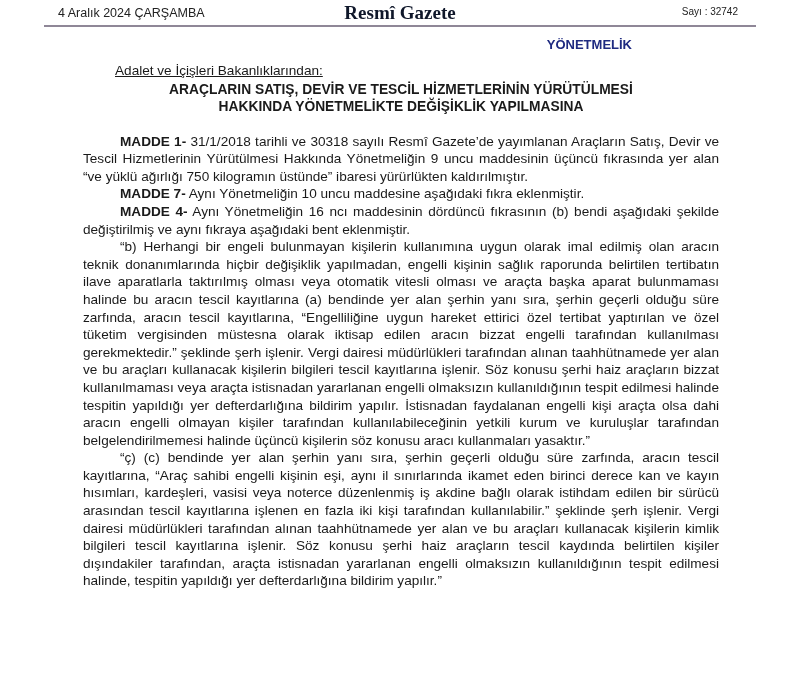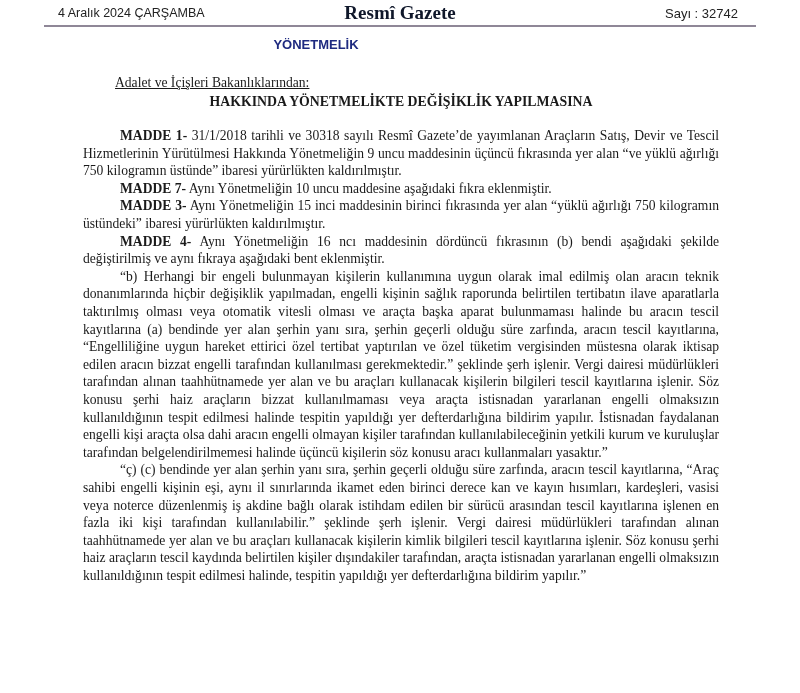--- a/index.html
+++ b/index.html
@@ -1,23 +1,23 @@
 <!DOCTYPE html>
 <html><head>
   <meta charset="utf-8">
   <style>
     html, body { margin: 0; padding: 0; background: #ffffff; }
     body { width: 800px; height: 693px; overflow: hidden; position: relative; color: #1a1a1a; }
     .hdr { position: absolute; top: 0; left: 0; width: 800px; height: 27px; }
     .hdr-date { position: absolute; left: 58px; top: 6px; font-family: "Liberation Sans", sans-serif; font-size: 12.5px; color: #222; }
     .hdr-title { position: absolute; left: 0; width: 800px; top: 2px; text-align: center; font-family: "Liberation Serif", serif; font-weight: bold; font-size: 19px; color: #0f172a; }
-    .hdr-issue { position: absolute; right: 62px; top: 6px; font-family: "Liberation Sans", sans-serif; font-size: 13px; color: #222; }
+    .hdr-issue { position: absolute; right: 62px; top: 6px; font-family: "Liberation Sans", sans-serif; font-size: 10px; color: #222; }
     .hdr-rule { position: absolute; left: 44px; width: 712px; top: 25px; height: 2px; background: #8f8797; }
-    .section { position: absolute; top: 37px; left: 0; width: 632px; text-align: center; font-family: "Liberation Sans", sans-serif; font-weight: bold; font-size: 13px; color: #1e2a80; }
-    .doc { position: absolute; top: 62px; left: 83px; width: 636px; font-family: Liberation Serif, serif; font-size: 13.6px; line-height: 17.6px; color: #1a1a1a; margin-top: 12px; }
+    .section { position: absolute; top: 37px; left: 0; width: 632px; text-align: right; font-family: "Liberation Sans", sans-serif; font-weight: bold; font-size: 13px; color: #1e2a80; }
+    .doc { position: absolute; top: 62px; left: 83px; width: 636px; font-family: Liberation Sans, sans-serif; font-size: 13.6px; line-height: 17.6px; color: #1a1a1a; }
     .ministry { margin-left: 32px; text-decoration: underline; margin-bottom: 1px; }
     .title { text-align: center; font-weight: bold; font-size: 13.8px; line-height: 17.5px; margin-bottom: 17px; }
     .title div { white-space: nowrap; }
     p { margin: 0; text-align: justify; text-indent: 37px; }
     .madde-label { font-weight: bold; }
   </style>
 </head>
 <body>
 
 <div class="hdr">
@@ -25,22 +25,22 @@
   <span class="hdr-title">Resmî Gazete</span>
   <span class="hdr-issue">Sayı : 32742</span>
   <div class="hdr-rule"></div>
 </div>
 
 <div class="section">YÖNETMELİK</div>
 
 <div class="doc">
   <div class="ministry">Adalet ve İçişleri Bakanlıklarından:</div>
   <div class="title">
+    <div>ARAÇLARIN SATIŞ, DEVİR VE TESCİL HİZMETLERİNİN YÜRÜTÜLMESİ</div>
     <div>HAKKINDA YÖNETMELİKTE DEĞİŞİKLİK YAPILMASINA</div>
   </div>
 
   <p><span class="madde-label">MADDE 1-</span><span> 31/1/2018 tarihli ve 30318 sayılı Resmî Gazete’de yayımlanan Araçların Satış, Devir ve Tescil Hizmetlerinin Yürütülmesi Hakkında Yönetmeliğin 9 uncu maddesinin üçüncü fıkrasında yer alan “ve yüklü ağırlığı 750 kilogramın üstünde” ibaresi yürürlükten kaldırılmıştır.</span></p>
   <p><span class="madde-label">MADDE 7-</span><span> Aynı Yönetmeliğin 10 uncu maddesine aşağıdaki fıkra eklenmiştir.</span></p>
-  <p><span class="madde-label">MADDE 3-</span><span> Aynı Yönetmeliğin 15 inci maddesinin birinci fıkrasında yer alan “yüklü ağırlığı 750 kilogramın üstündeki” ibaresi yürürlükten kaldırılmıştır.</span></p>
   <p><span class="madde-label">MADDE 4-</span><span> Aynı Yönetmeliğin 16 ncı maddesinin dördüncü fıkrasının (b) bendi aşağıdaki şekilde değiştirilmiş ve aynı fıkraya aşağıdaki bent eklenmiştir.</span></p>
   <p><span>“b) Herhangi bir engeli bulunmayan kişilerin kullanımına uygun olarak imal edilmiş olan aracın teknik donanımlarında hiçbir değişiklik yapılmadan, engelli kişinin sağlık raporunda belirtilen tertibatın ilave aparatlarla taktırılmış olması veya otomatik vitesli olması ve araçta başka aparat bulunmaması halinde bu aracın tescil kayıtlarına (a) bendinde yer alan şerhin yanı sıra, şerhin geçerli olduğu süre zarfında, aracın tescil kayıtlarına, “Engelliliğine uygun hareket ettirici özel tertibat yaptırılan ve özel tüketim vergisinden müstesna olarak iktisap edilen aracın bizzat engelli tarafından kullanılması gerekmektedir.” şeklinde şerh işlenir. Vergi dairesi müdürlükleri tarafından alınan taahhütnamede yer alan ve bu araçları kullanacak kişilerin bilgileri tescil kayıtlarına işlenir. Söz konusu şerhi haiz araçların bizzat kullanılmaması veya araçta istisnadan yararlanan engelli olmaksızın kullanıldığının tespit edilmesi halinde tespitin yapıldığı yer defterdarlığına bildirim yapılır. İstisnadan faydalanan engelli kişi araçta olsa dahi aracın engelli olmayan kişiler tarafından kullanılabileceğinin yetkili kurum ve kuruluşlar tarafından belgelendirilmemesi halinde üçüncü kişilerin söz konusu aracı kullanmaları yasaktır.”</span></p>
   <p><span>“ç) (c) bendinde yer alan şerhin yanı sıra, şerhin geçerli olduğu süre zarfında, aracın tescil kayıtlarına, “Araç sahibi engelli kişinin eşi, aynı il sınırlarında ikamet eden birinci derece kan ve kayın hısımları, kardeşleri, vasisi veya noterce düzenlenmiş iş akdine bağlı olarak istihdam edilen bir sürücü arasından tescil kayıtlarına işlenen en fazla iki kişi tarafından kullanılabilir.” şeklinde şerh işlenir. Vergi dairesi müdürlükleri tarafından alınan taahhütnamede yer alan ve bu araçları kullanacak kişilerin kimlik bilgileri tescil kayıtlarına işlenir. Söz konusu şerhi haiz araçların tescil kaydında belirtilen kişiler dışındakiler tarafından, araçta istisnadan yararlanan engelli olmaksızın kullanıldığının tespit edilmesi halinde, tespitin yapıldığı yer defterdarlığına bildirim yapılır.”</span></p>
 </div>
 
 </body></html>

